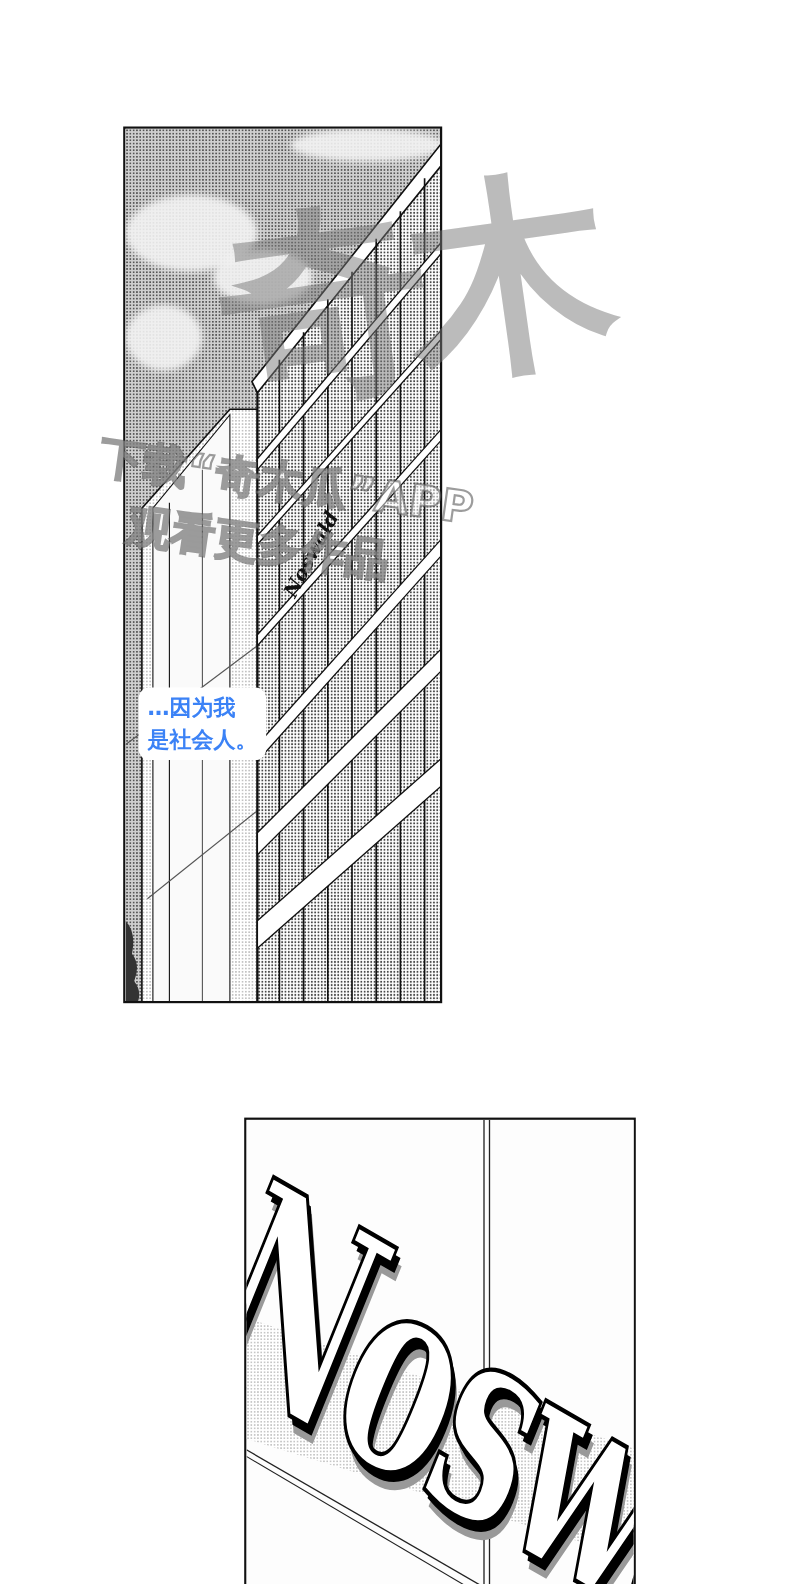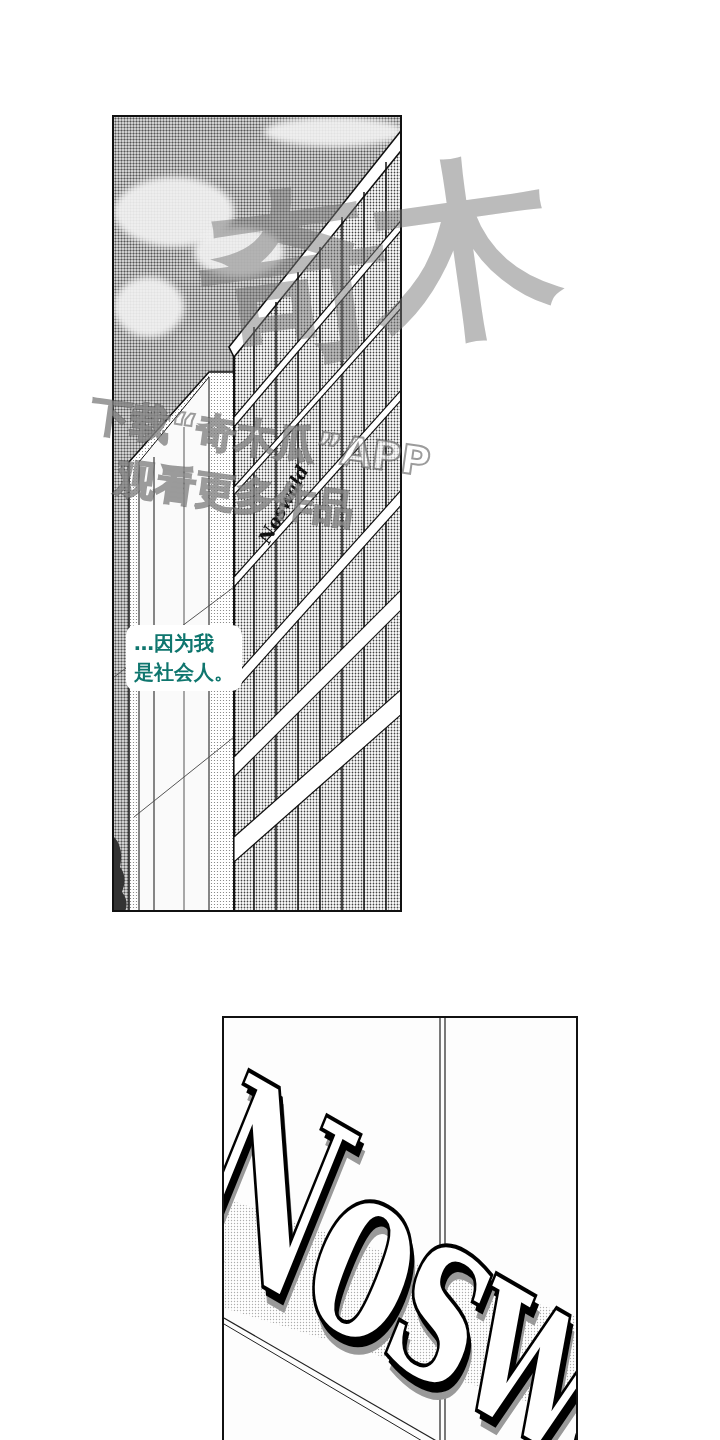--- a/index.html
+++ b/index.html
@@ -11,21 +11,21 @@
     #panel1 { left: 112px; top: 115px; width: 290px; height: 797px; }
     #panel2 { left: 222px; top: 1016px; width: 356px; height: 430px; }
     .dots {
       background-image: radial-gradient(#555 0.9px, transparent 1.1px);
       background-size: 3px 3px;
     }
     .sky { position: absolute; inset: 0; background-color: #cfcfcf; }
     .cloud { position: absolute; background: #f2f2f2; border-radius: 50%; filter: blur(3px); opacity: .9; }
     .bubble {
       position: absolute; left: 126px; top: 625px; padding: 4px 8px; background: #fff;
-      border-radius: 10px; font-size: 20px; line-height: 29px; color: #0f766e; font-weight: bold;
+      border-radius: 10px; font-size: 20px; line-height: 29px; color: #3b82f6; font-weight: bold;
       font-family: "DejaVu Sans", sans-serif;
     }
     .watermark { position: absolute; color: rgba(110,110,110,0.55); font-weight: bold; pointer-events: none; }
     .wm-big { left: 200px; top: 170px; font-size: 190px; line-height: 1; letter-spacing: -20px; transform: rotate(-8deg); color: rgba(120,120,120,0.5); }
     .wm-line1 { left: 95px; top: 388px; font-size: 40px; transform: rotate(8deg); transform-origin: left top; -webkit-text-stroke: 2px rgba(90,90,90,0.6); color: rgba(255,255,255,0.5); }
     .wm-line2 { left: 120px; top: 450px; font-size: 40px; transform: rotate(8deg); transform-origin: left top; -webkit-text-stroke: 2px rgba(90,90,90,0.6); color: rgba(255,255,255,0.5); }
     .sign-small {
       position: absolute; left: 140px; top: 420px; font-family: "DejaVu Serif", serif; font-weight: bold; font-style: italic;
       font-size: 18px; transform: rotate(-62deg); transform-origin: left top; color: #111;
     }

